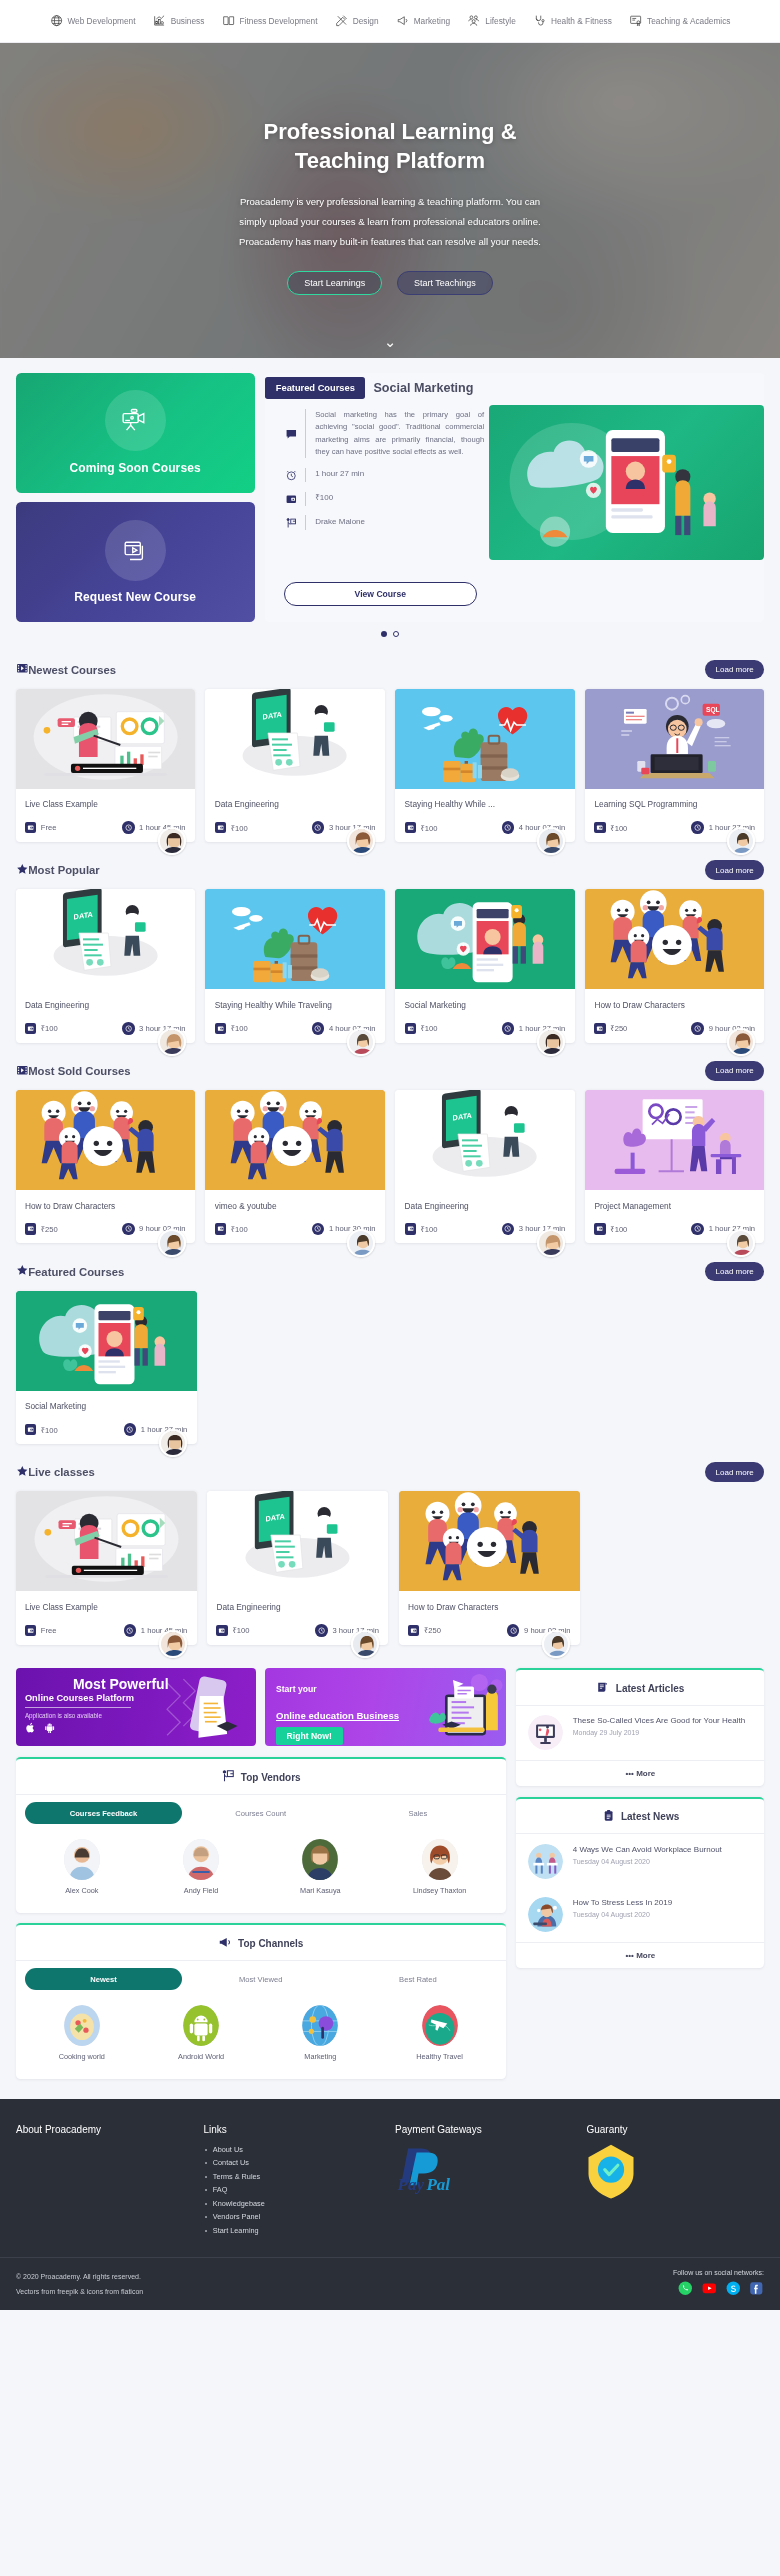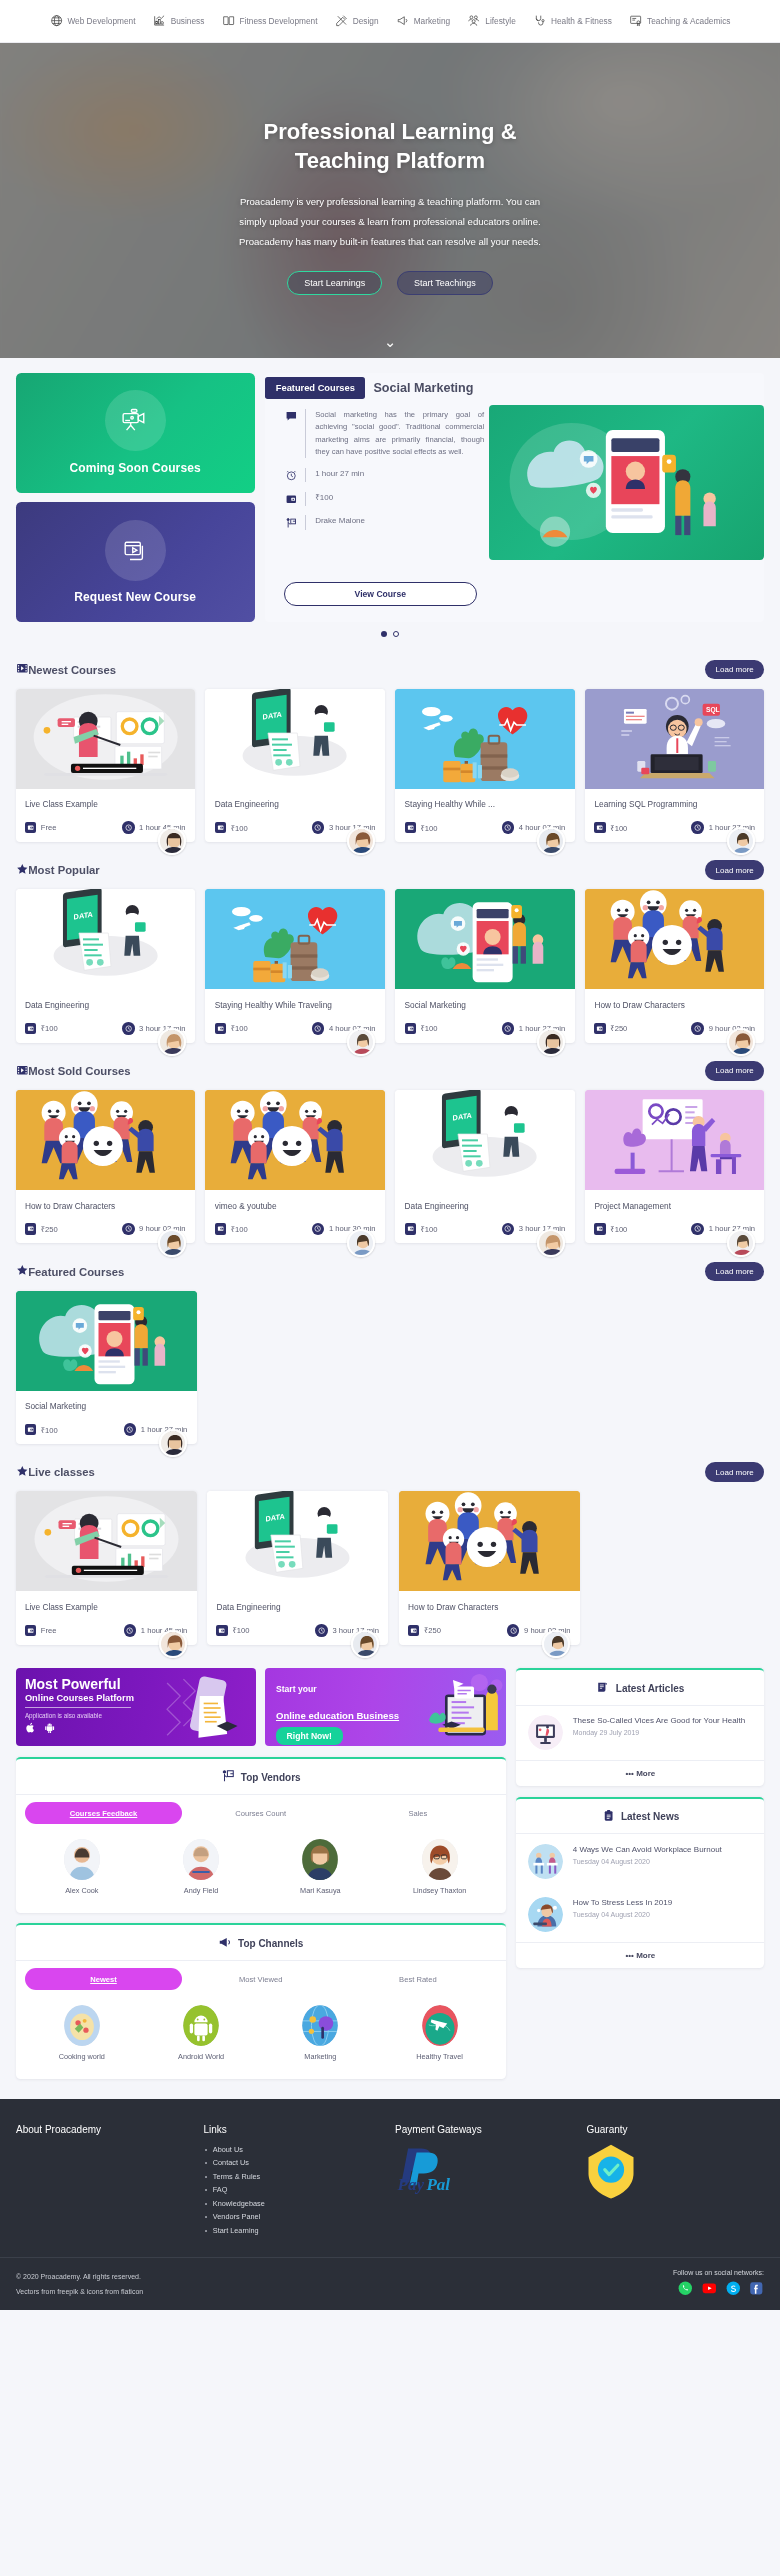--- a/index.html
+++ b/index.html
@@ -104,21 +104,21 @@
     position: relative; min-height: 248px;
   }
   .feat-head { display:flex; align-items:center; gap: 8px; padding: 4px 0 0 0;}
   .feat-tag {
     background:#2f3069; color:#fff; font-size:9.3px; font-weight:bold;
     padding: 6px 10.6px; border-radius: 2.7px; cursor:pointer;
   }
   .feat-name { font-size: 12.6px; font-weight: bold; color:#4b4d63; }
   .feat-body { display:flex; gap: 0; margin-top: 6.6px; }
   .feat-left { width: 219px; padding: 4px 0 0 12px; }
-  .feat-line { display:flex; align-items:flex-start; gap: 0; margin-bottom: 9.3px; }
+  .feat-line { display:flex; align-items:center; gap: 0; margin-bottom: 9.3px; }
   .feat-ico {
     width: 28px; flex: none; display:flex; align-items:center; justify-content:center;
     color:#2f3069; padding-top: 1.3px;
   }
   .feat-sep { width: 0.7px; background:#c9cbd8; align-self: stretch; margin-right: 9.3px; min-height: 14.6px;}
   .feat-txt { font-size: 7.6px; color:#6e7084; line-height: 1.62; text-align: justify; flex:1; }
   .feat-illus {
     flex: 1; margin-left: 5.3px; border-radius: 4px;
     background: linear-gradient(135deg,#19a877 0%,#1eb884 50%,#17a46f 100%);
     position: relative; overflow:hidden; min-height: 153px;
@@ -193,21 +193,21 @@
   .panel-head {
     display:flex; align-items:center; justify-content:center; gap:6px;
     padding: 10px 0 9.3px; border-bottom: 0.7px solid #eceef4;
   }
   .panel-head h3 { font-size: 10px; font-weight: bold; color:#3f4159; }
   .tabs { display:flex; padding: 6.6px 9.3px 0; }
   .tab {
     flex:1; text-align:center; font-size: 7.6px; color:#7c7e91;
     padding: 6.6px 0; cursor:pointer; border-radius: 12px;
   }
-  .tab.on { background:#d946ef; color:#fff; font-weight:bold;text-decoration:underline; }
+  .tab.on { background:#0f766e; color:#fff; font-weight:bold; }
   .people { display:flex; padding: 14.6px 6.6px 17.3px; }
   .person { flex:1; text-align:center; cursor:pointer; }
   .person .pic {
     width: 36px; height: 41px; border-radius: 50%; margin: 0 auto 6.6px;
     overflow:hidden; background:#e9eaf0;
   }
   .person .nm { font-size: 7.3px; color:#5e6075; }
 
   .news-item { display:flex; gap: 9.3px; padding: 9.3px 12px; align-items:flex-start; cursor:pointer; }
   .news-thumb { width: 35px; height: 35px; border-radius:50%; flex:none; overflow:hidden; }
@@ -1588,21 +1588,21 @@
     </div>
   </div>
 
 <div class="wrap">
 <div class="lower">
   <div class="lower-left">
 
     <div class="banners">
       <div class="banner b1">
         <div style="padding:8px 0 0 9.3px;">
-          <div style="color:#fff;font-size:14px;font-weight:bold;">Most Powerful</div>
+          <div style="color:#fff;font-size:14px;font-weight:bold;margin-left:48px;">Most Powerful</div>
           <div style="color:#fff;font-size:9.3px;font-weight:bold;margin-top:0.7px;">Online Courses Platform</div>
           <div style="width:106px;height:1.3px;background:rgba(255,255,255,.6);margin:4px 0 3.3px;"></div>
           <div style="color:#e5cdf5;font-size:6.3px;">Application is also available</div>
           <div style="display:flex;gap:8px;margin-top:3.3px;">
             <span><svg viewBox="0 0 24 24" width="11.3" height="11.3" fill="#fff">
                     <path d="M16.4 12.6c0-2.6 2.1-3.8 2.2-3.9-1.2-1.8-3-2-3.7-2-1.6-.2-3 .9-3.8.9s-2-.9-3.3-.9C6 6.7 4.4 7.7 3.6 9.3c-1.8 3.1-.5 7.7 1.3 10.2.9 1.2 1.9 2.6 3.2 2.6 1.3 0 1.8-.8 3.3-.8s2 .8 3.3.8 2.2-1.2 3-2.5c1-1.4 1.4-2.8 1.4-2.9-.1 0-2.7-1-2.7-4.1zM14 4.9c.7-.9 1.2-2.1 1-3.3-1 0-2.3.7-3 1.6-.6.8-1.2 2-1.1 3.2 1.1.1 2.3-.6 3.1-1.5z"></path>
                   </svg></span>
             <span><svg viewBox="0 0 24 24" width="11.3" height="11.3" fill="#fff">
                     <path d="M6 9h12v8a2 2 0 01-2 2H8a2 2 0 01-2-2z"></path>
                     <rect x="2.5" y="9" width="2.6" height="8" rx="1.3"></rect>
@@ -1629,21 +1629,21 @@
                 <rect x="77" y="71" width="25" height="2.5"></rect>
                 <rect x="78" y="78" width="18" height="2.5"></rect>
               </g>
           <path d="M96 86l16 8 16-8-16-7z" fill="#2a2a3a"></path>
         </svg>
       </div>
       <div class="banner b2">
         <div style="padding:16px 0 0 10.6px;position:relative;z-index:2;">
           <div style="color:#fff;font-size:8.6px;font-weight:bold;">Start your</div>
           <div style="color:#fff;font-size:9.6px;font-weight:bold;margin-top:16px;text-decoration:underline;">Online education Business</div>
-          <div style="display:inline-block;background:#16d29a;color:#fff;font-size:8.6px;font-weight:bold;padding:4px 10.6px;border-radius:8px;margin-top:6px;">Right Now!</div>
+          <div style="display:inline-block;background:#16d29a;color:#fff;font-size:8.6px;font-weight:bold;padding:4px 10.6px;border-radius:2px;margin-top:6px;">Right Now!</div>
         </div>
         <svg style="position:absolute;right:0;top:0;" viewBox="0 0 190 118" width="126" height="78">
           <circle cx="150" cy="22" r="13" fill="#c06ef2" opacity=".6"></circle>
           <circle cx="176" cy="26" r="9" fill="#c06ef2" opacity=".5"></circle>
           <path d="M110 18l16 6-14 7z" fill="#fff"></path>
           <rect x="98" y="40" width="62" height="62" rx="5" fill="#2b2b4a"></rect>
           <rect x="102" y="44" width="54" height="54" fill="#ffffff" opacity=".92"></rect>
           <g fill="#b478ef">
                 <rect x="108" y="50" width="22" height="3"></rect>
                 <rect x="108" y="58" width="34" height="3"></rect>

